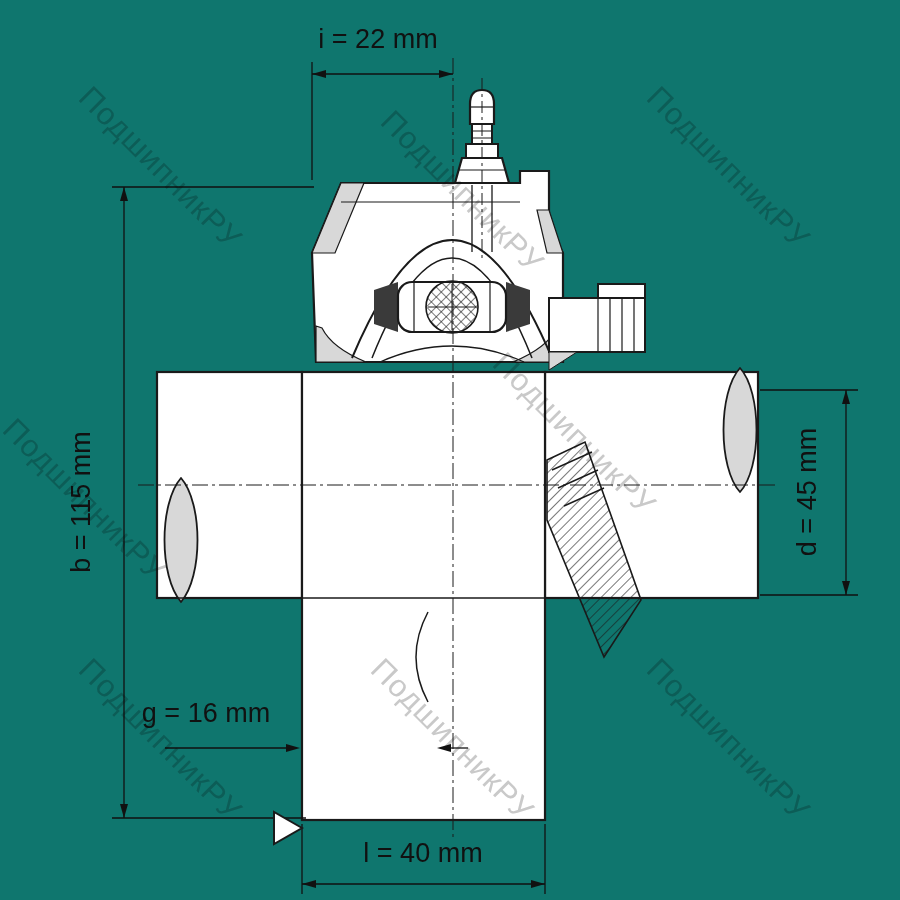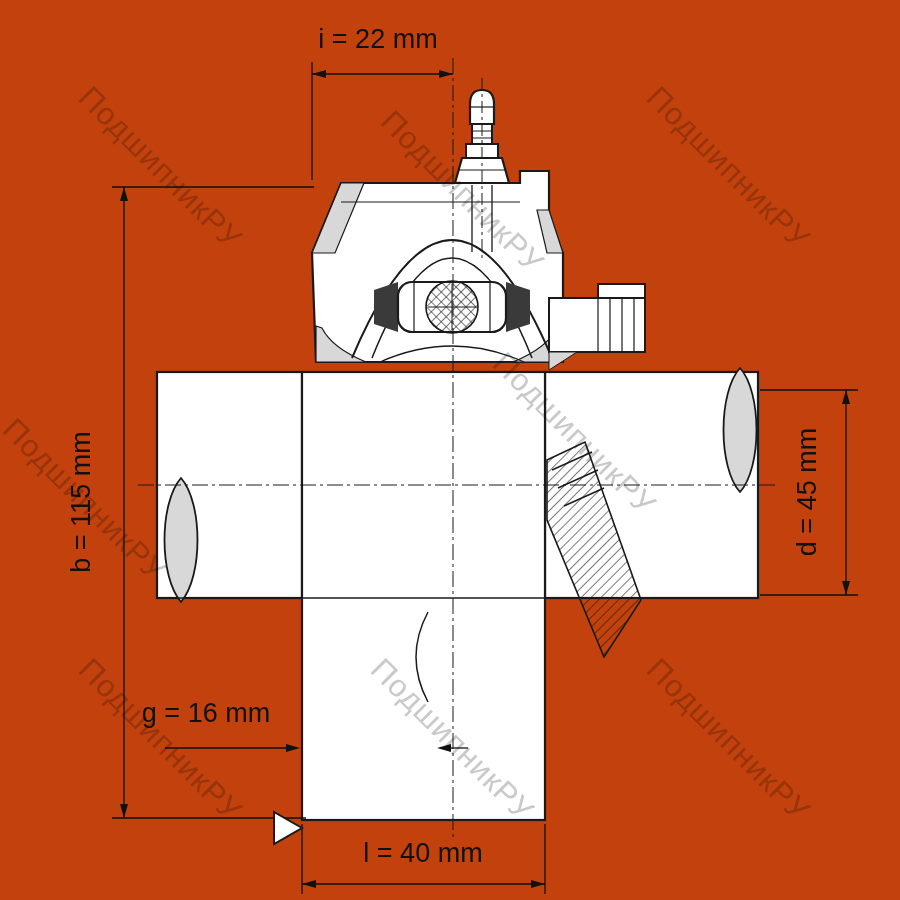--- a/index.html
+++ b/index.html
@@ -1,16 +1,16 @@
 <!DOCTYPE html>
 <html><head>
 <meta charset="utf-8">
 <style>
   html,body{margin:0;padding:0;background:#ffffff;}
-  .stage{position:relative;width:900px;height:900px;background:#c2410c;overflow:hidden;
+  .stage{position:relative;width:900px;height:900px;background:#0f766e;overflow:hidden;
          font-family:"Liberation Sans",sans-serif;}
   svg{position:absolute;left:0;top:0;}
   .dim-text{font-family:"Liberation Sans",sans-serif;font-size:27px;fill:#111;}
   .wm-layer{position:absolute;left:0;top:0;width:900px;height:900px;
             mix-blend-mode:multiply;pointer-events:none;}
   .wm{position:absolute;transform:translate(-50%,-50%) rotate(45deg);
       font-size:31px;color:#c9c9c9;letter-spacing:1px;white-space:nowrap;
       font-family:"Liberation Sans",sans-serif;}
 </style>
 </head>

